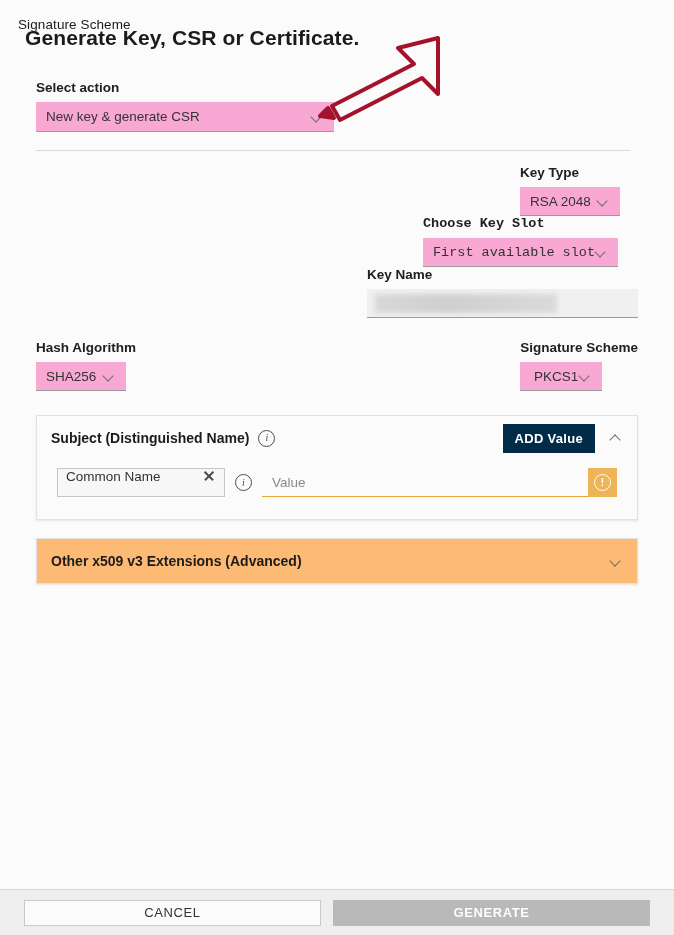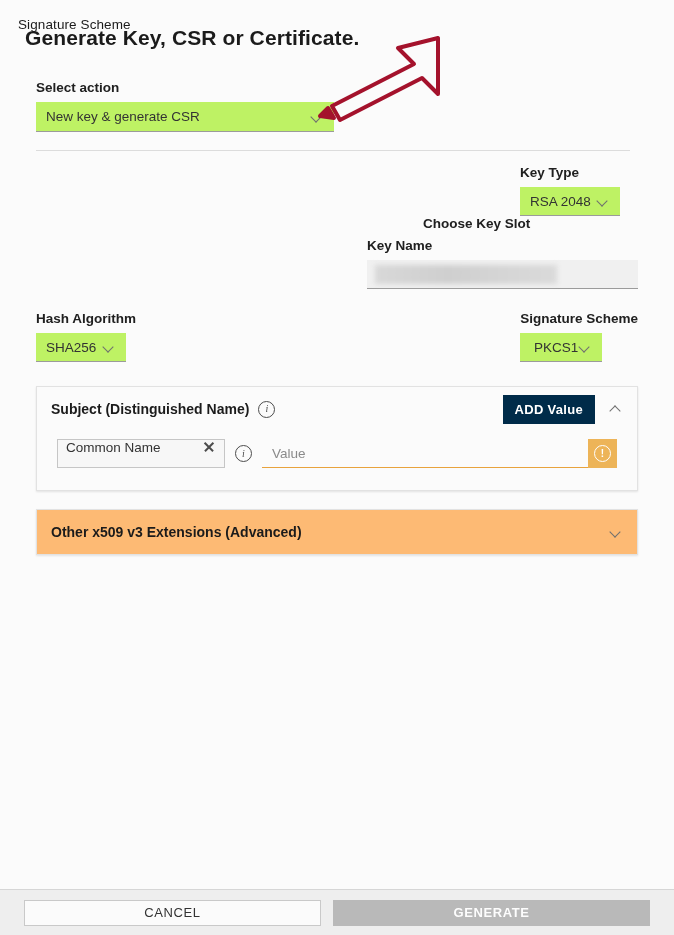--- a/index.html
+++ b/index.html
@@ -49,21 +49,21 @@
   .field-label {
     font-size: 13.5px;
     font-weight: bold;
     color: #202020;
     margin-bottom: 7px;
     display: block;
   }
   .select-box {
     position: relative;
     border-bottom: 1px solid #9b9b9b;
-    background: #bef264;
+    background: #f9a8d4;
     box-sizing: border-box;
     display: flex;
     align-items: center;
     padding: 0 10px;
     cursor: pointer;
     justify-content: flex-end;
   }
   .select-box .value {
     font-size: 13.5px;
     color: #333;
@@ -108,21 +108,21 @@
   }
 
   
   .row3 {
     display: flex;
     margin-top: 14px;
     align-items: flex-end;
     flex-direction: column;
   }
   .col-keytype { width: 118px; }
-  .col-keyslot { width: 215px; margin-left: 8px;}
+  .col-keyslot { width: 215px; margin-left: 8px; font-family: Liberation Mono, monospace;}
   .col-keyname { flex: 1; margin-left: 20px; }
   .select-keytype { width: 100px; height: 29px;}
   .select-keyslot { width: 195px; height: 29px;}
   .keyname-input {
     width: 271px;
     height: 29px;
     background: #f0f0f0;
     border: none;
     border-bottom: 1px solid #9b9b9b;
     box-sizing: border-box;
@@ -360,20 +360,24 @@
     <div class="row3">
       <div class="col-keytype">
         <label class="field-label">Key Type</label>
         <div class="select-box select-keytype">
           <span class="value">RSA 2048</span>
           <span class="chev"></span>
         </div>
       </div>
       <div class="col-keyslot">
         <label class="field-label">Choose Key Slot</label>
+        <div class="select-box select-keyslot">
+          <span class="value">First available slot</span>
+          <span class="chev"></span>
+        </div>
       </div>
       <div class="col-keyname">
         <label class="field-label">Key Name</label>
         <div class="keyname-wrap">
           <input class="keyname-input" type="text" value="" style="">
           <span class="keyname-mask"></span>
         </div>
       </div>
     </div>
 

